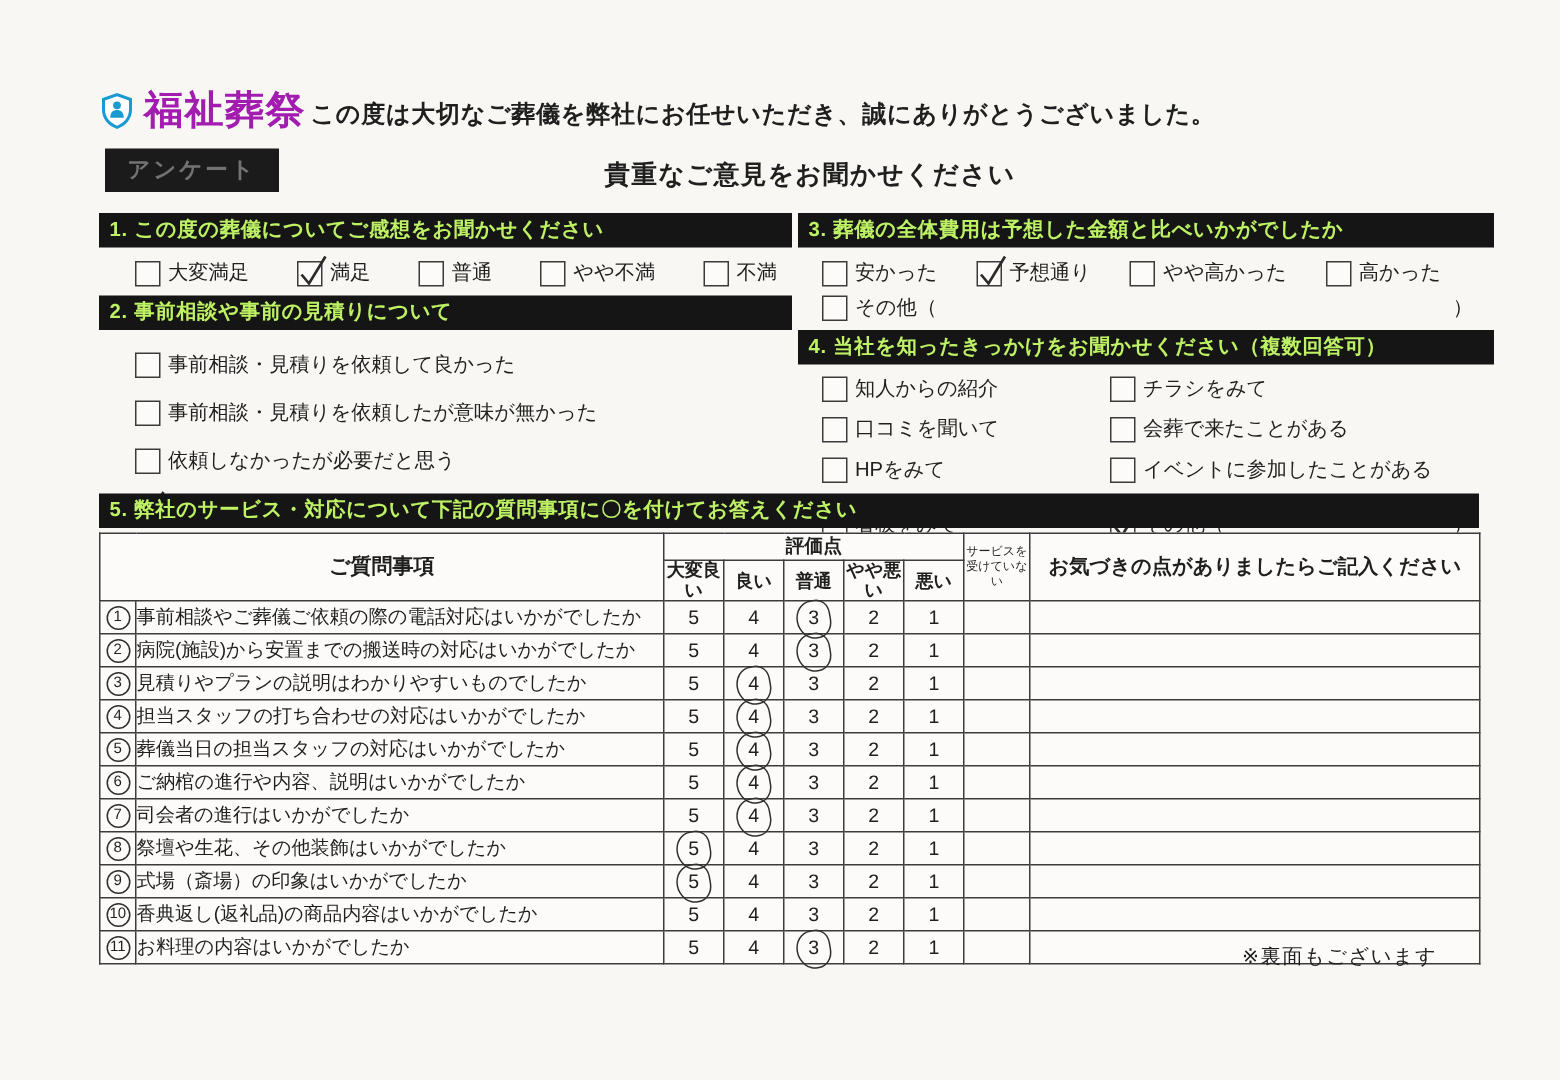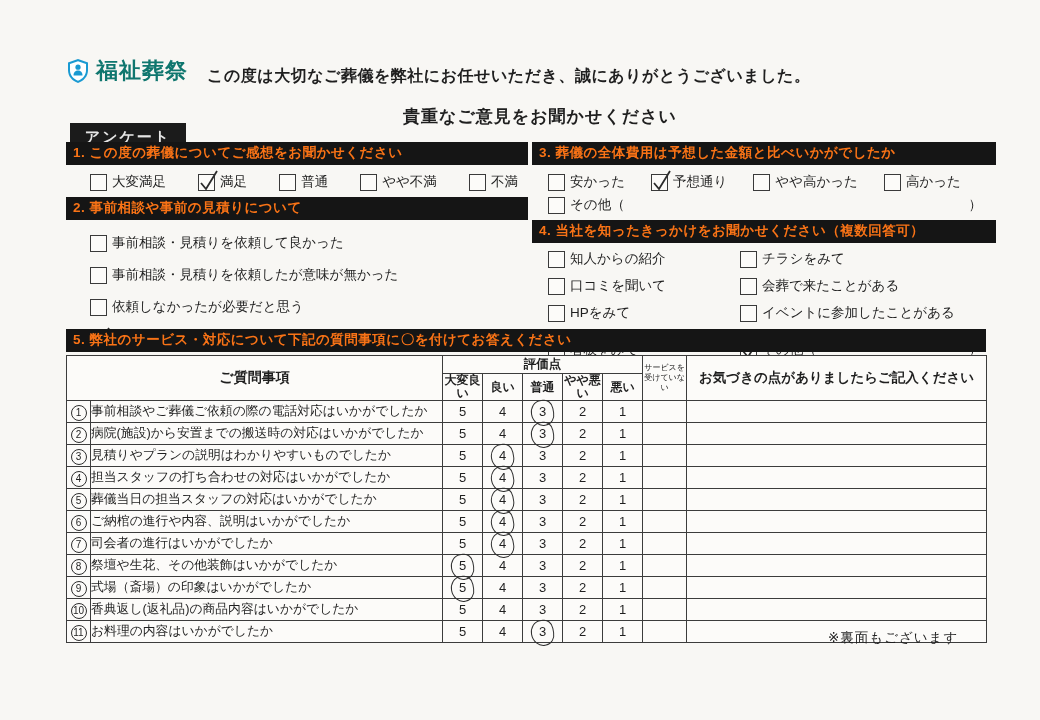--- a/index.html
+++ b/index.html
@@ -11,34 +11,34 @@
     position:relative;
     overflow:hidden;
   }
   .paper{
     position:absolute;inset:0;
     background:#f8f7f4;
   }
   
   .logo-row{position:absolute;left:66px;top:56px;display:flex;align-items:center;gap:6px;}
   .logo-row svg{display:block;}
-  .brand{font-size:22px;font-weight:bold;color:#0f766e;letter-spacing:1px;}
+  .brand{font-size:26px;font-weight:bold;color:#a21caf;letter-spacing:1px;}
   .thanks{position:absolute;left:207px;top:66px;font-size:16px;font-weight:bold;letter-spacing:.5px;}
   .badge{
     position:absolute;left:70px;top:99px;width:116px;height:29px;
-    background:#1b1b1b;color:#e5e5e5;font-size:15px;font-weight:bold;
-    display:flex;align-items:center;justify-content:center;letter-spacing:2px;margin-top:24px;
+    background:#1b1b1b;color:#737373;font-size:15px;font-weight:bold;
+    display:flex;align-items:center;justify-content:center;letter-spacing:2px;
   }
   .subtitle{position:absolute;left:310px;top:105px;width:460px;text-align:center;
     font-size:17px;font-weight:bold;letter-spacing:1px;}
   
   .col-left{position:absolute;left:66px;top:142px;width:462px;}
   .col-right{position:absolute;left:532px;top:142px;width:464px;}
   .sec-bar{
-    background:#151515;color:#f97316;font-size:13.5px;font-weight:bold;
+    background:#151515;color:#bef264;font-size:13.5px;font-weight:bold;
     padding:2px 7px 3px 7px;letter-spacing:.5px;white-space:nowrap;
   }
   
   .cb-item{display:flex;align-items:center;position:relative;font-size:13.5px;}
   .cb{
     width:15px;height:15px;border:1.6px solid #3a3a3a;background:#fcfbf9;
     display:inline-block;flex:0 0 auto;margin-right:5px;position:relative;
   }
   .cb svg{position:absolute;left:-1px;top:-8px;overflow:visible;}
   .cb-label{white-space:nowrap;}

